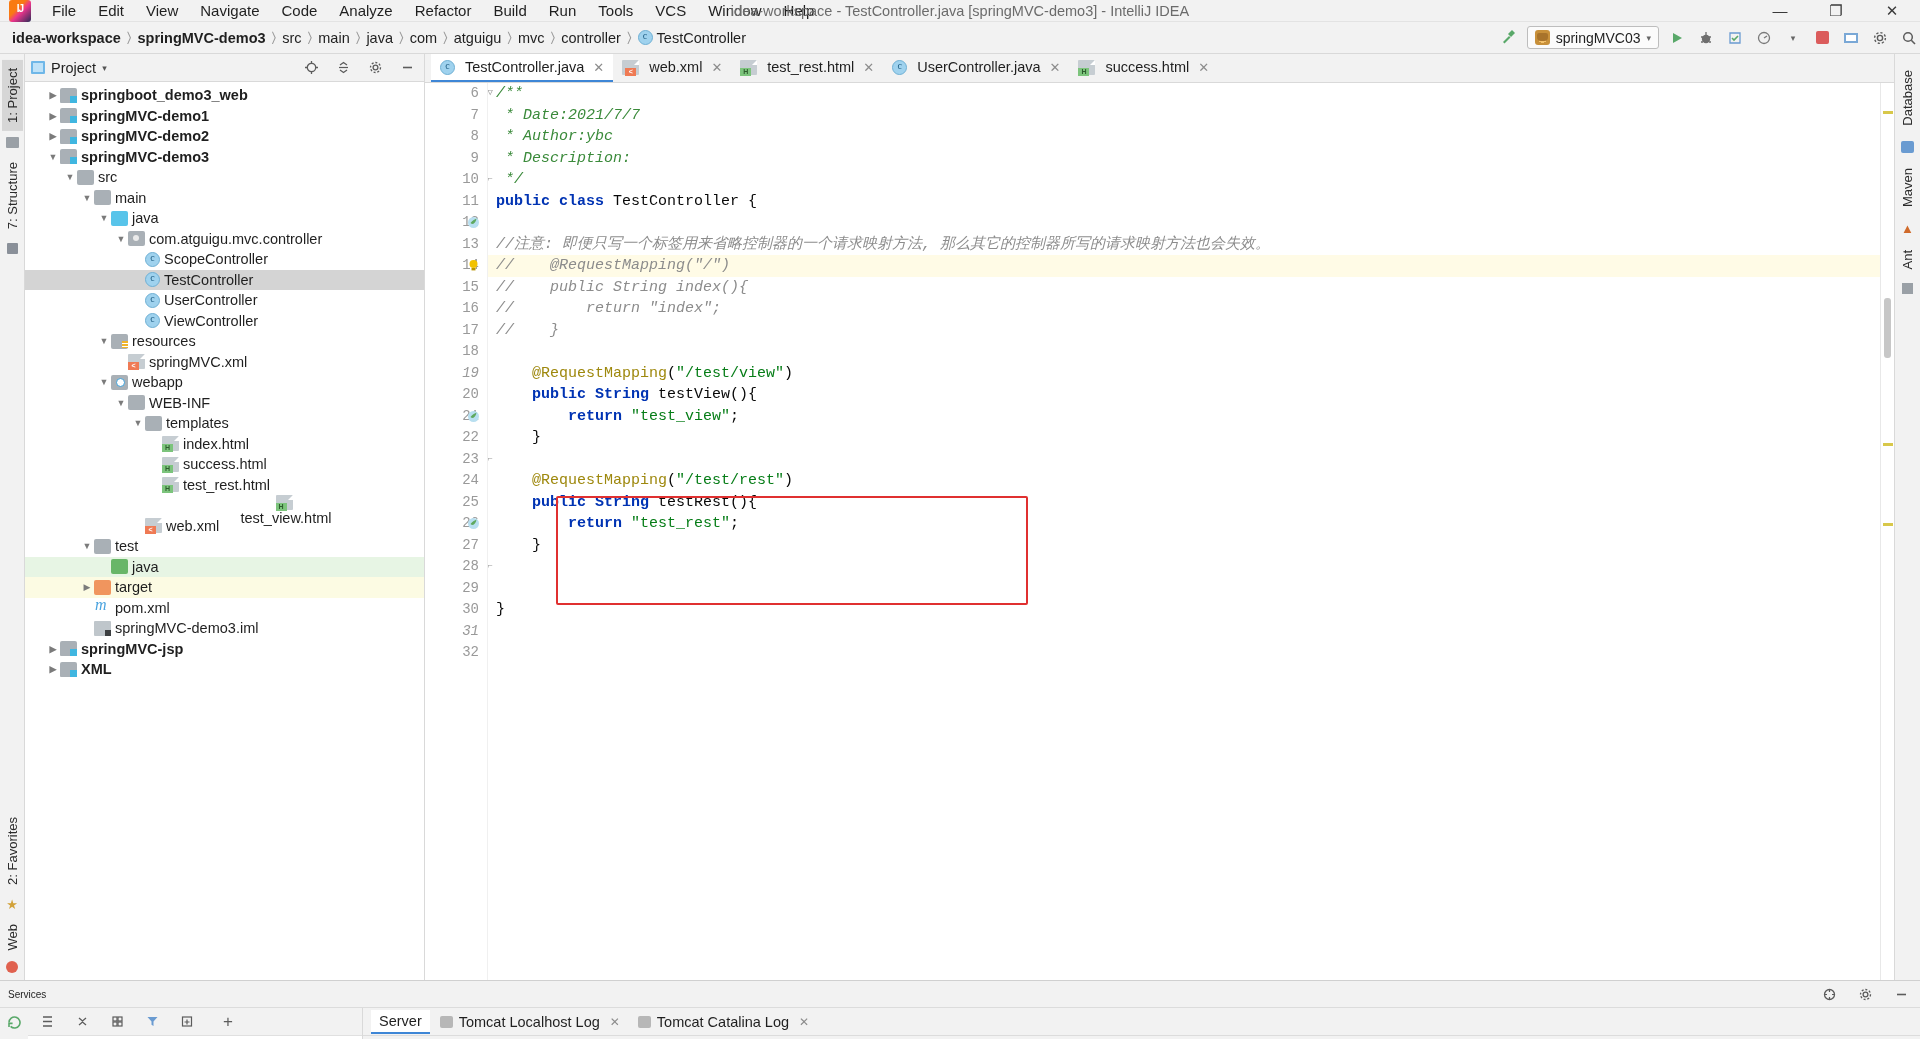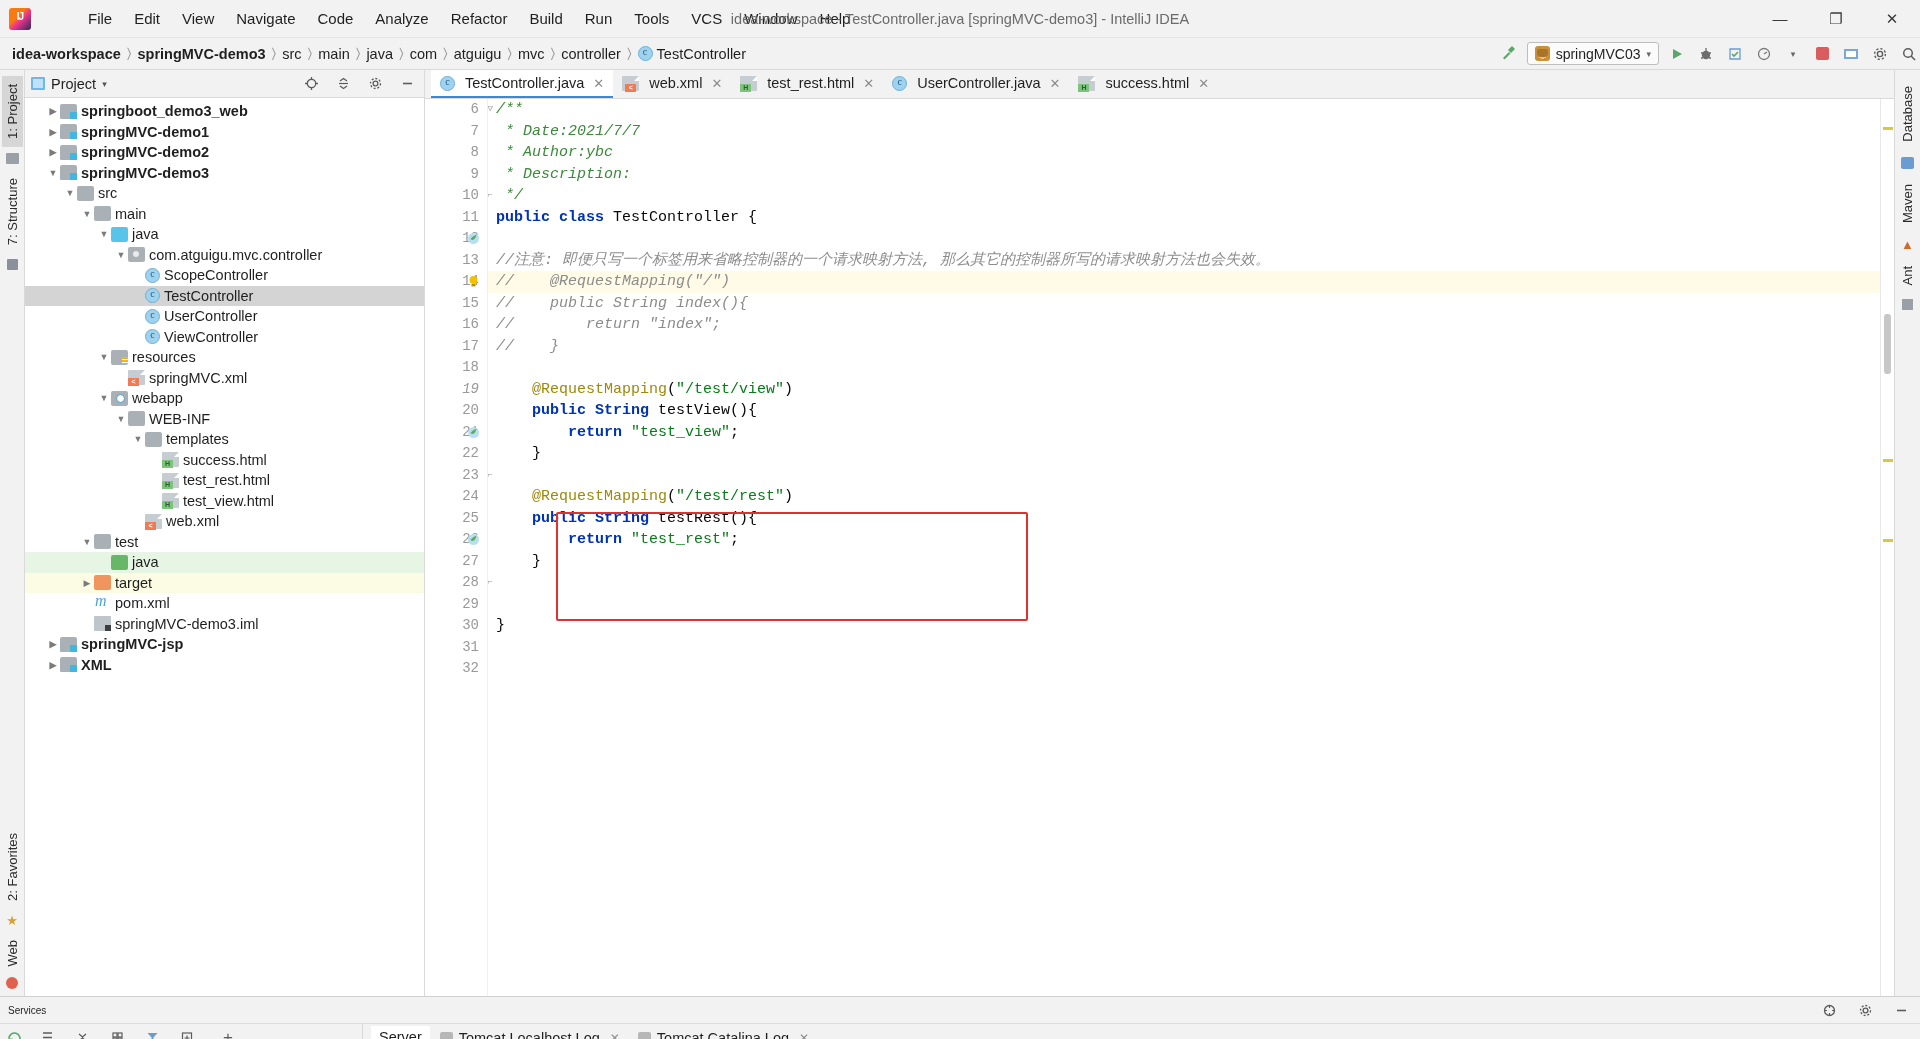--- a/index.html
+++ b/index.html
@@ -7,22 +7,22 @@
   body {
     font-family: "Liberation Sans", sans-serif;
     font-size: 15px;
     background:#f2f2f2;
     color:#1f1f1f;
     -webkit-font-smoothing: antialiased;
   }
 
   
   .titlebar{
-    height:38px; background:#f2f2f2; display:flex; align-items:center;
-    border-bottom:1px solid #e3e3e3; position:relative;gap:36px;
+    height:22px; background:#f2f2f2; display:flex; align-items:center;
+    border-bottom:1px solid #e3e3e3; position:relative;
   }
   .app-logo{ width:22px;height:22px;margin:0 10px 0 9px; flex:0 0 auto;
     background:linear-gradient(135deg,#f97a12 0%,#f97a12 38%,#ed358c 55%,#2b2b58 100%);
     border-radius:3px; position:relative;}
   .app-logo:after{content:"IJ";position:absolute;left:0;right:0;top:3px;text-align:center;
     font-size:10px;font-weight:bold;color:#fff;letter-spacing:-1px;}
   .menu{ display:flex; align-items:center; }
   .menu-item{ padding:4px 11px; font-size:15px; color:#1f1f1f; cursor:default; white-space:nowrap;}
   .win-title{ position:absolute; left:0; right:0; text-align:center; font-size:14.5px;
     color:#6b6b6b; pointer-events:none; }
@@ -425,30 +425,37 @@
         <div class="row" style="padding-left: 106px;">
           <span class="arr">▼</span>
           <span class="ico folder"></span>
           <span>templates</span>
         </div>
         <div class="row" style="padding-left: 123px;">
           <span class="arr none"></span>
           <span class="ico file">
             <span class="badge h">H</span>
           </span>
+          <span>index.html</span>
+        </div>
+        <div class="row" style="padding-left: 123px;">
+          <span class="arr none"></span>
+          <span class="ico file">
+            <span class="badge h">H</span>
+          </span>
           <span>success.html</span>
         </div>
         <div class="row" style="padding-left: 123px;">
           <span class="arr none"></span>
           <span class="ico file">
             <span class="badge h">H</span>
           </span>
           <span>test_rest.html</span>
         </div>
-        <div class="row" style="padding-left: 123px;">
+        <div class="row" style="padding-left: 123px; flex-direction: column;">
           <span class="arr none"></span>
           <span class="ico file">
             <span class="badge h">H</span>
           </span>
           <span>test_view.html</span>
         </div>
         <div class="row" style="padding-left: 106px;">
           <span class="arr none"></span>
           <span class="ico file">
             <span class="badge x">&lt;</span>
@@ -567,21 +574,21 @@
           <div class="ln" style="position: relative;">26<span style="position: absolute; left: 42px; top: 4px; width: 13px; height: 13px;">
               <svg width="13" height="13" viewBox="0 0 13 13">
                 <circle cx="6.5" cy="6.5" r="5.5" fill="#b8dff0"></circle>
                 <path d="M3.5 7c2-3 4.5-3.5 6-4.5-.3 3.5-2.5 5.5-4.5 5.5" fill="#5fa95f"></path>
               </svg>
             </span></div>
           <div class="ln" style="position: relative;">27</div>
           <div class="ln" style="position: relative;">28<span style="position: absolute; left: 60px; top: 6px; width: 8px; height: 8px; color: rgb(154, 154, 154); font-size: 9px; line-height: 8px;">⌐</span></div>
           <div class="ln" style="position: relative;">29</div>
           <div class="ln" style="position: relative;">30</div>
-          <div class="ln" style="position: relative;">31</div>
+          <div class="ln" style="position: relative; font-style: italic;">31</div>
           <div class="ln" style="position: relative;">32</div>
         </div>
       <div class="codecol" id="codecol">
 
       <div class="cline"><span class="cmg">/**</span></div>
           <div class="cline"><span class="cmg"> * Date:2021/7/7</span></div>
           <div class="cline"><span class="cmg"> * Author:ybc</span></div>
           <div class="cline"><span class="cmg"> * Description:</span></div>
           <div class="cline"><span class="cmg"> */</span></div>
           <div class="cline"><span><span class="kw">public</span> <span class="kw">class</span> TestController {</span></div>

